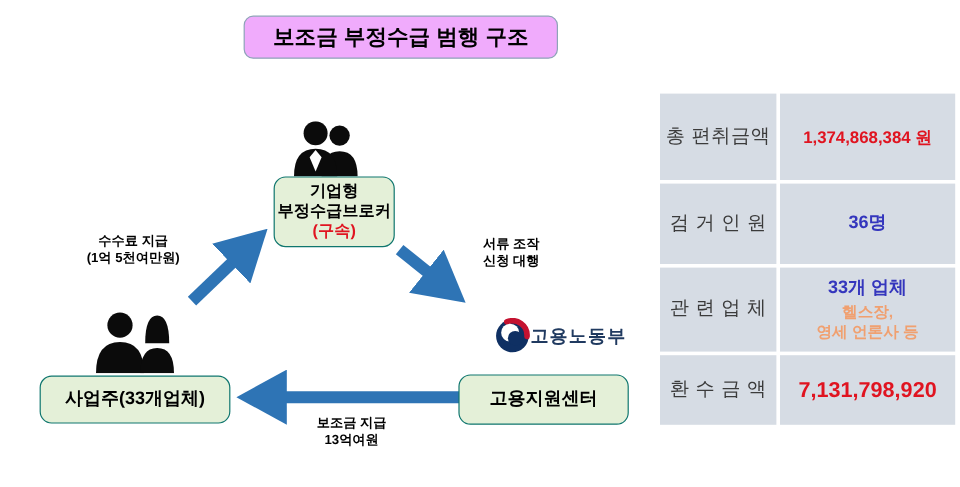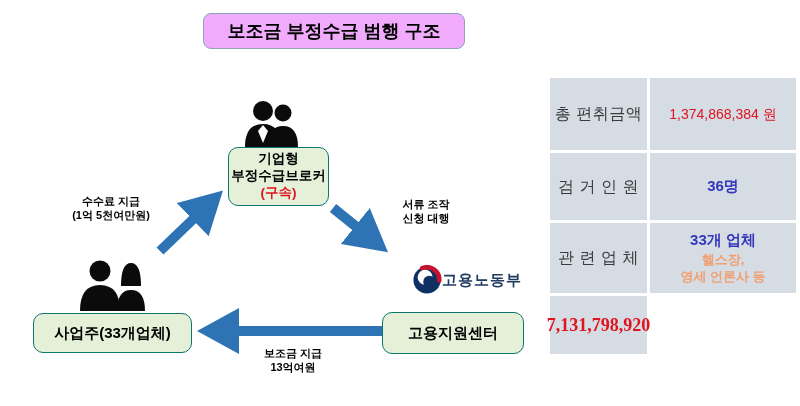--- a/index.html
+++ b/index.html
@@ -47,24 +47,24 @@
   .stats-table{
     position:absolute;left:550px;top:78px;
     display:grid;grid-template-columns:97px 146px;grid-template-rows:72px 67px 70px 58px;
     gap:3px;background:#ffffff;
   }
   .cell{
     background:#d6dce4;display:flex;flex-direction:column;
     align-items:center;justify-content:center;text-align:center;line-height:1.35;
   }
   .cell.lbl{font-size:16px;color:#3b3b3b;letter-spacing:0.5px;}
-  .val-red1{font-size:14px;font-weight:normal;color:#e01420;}
+  .val-red1{font-size:14px;font-weight:bold;color:#e01420;}
   .val-blue{font-size:15px;font-weight:bold;color:#3436bd;}
   .val-orange{font-size:13px;color:#f0a070;font-weight:bold;}
-  .val-red2{font-size:18px;font-weight:bold;color:#e01420;font-family:Liberation Serif, serif;}
+  .val-red2{font-size:18px;font-weight:bold;color:#e01420;}
 </style>
 </head>
 <body>
 
 <div id="canvas">
 
   <div class="title-box">
     <span>보조금 부정수급 범행 구조</span>
   </div>
 
@@ -154,18 +154,21 @@
 
     <div class="cell lbl">
       <span>관 련 업 체</span>
     </div>
     <div class="cell">
       <span class="val-blue">33개 업체</span>
       <span class="val-orange">헬스장,</span>
       <span class="val-orange">영세 언론사 등</span>
     </div>
 
+    <div class="cell lbl">
+      <span>환 수 금 액</span>
+    </div>
     <div class="cell">
       <span class="val-red2">7,131,798,920</span>
     </div>
   </div>
 
 </div>
 
 </body></html>

